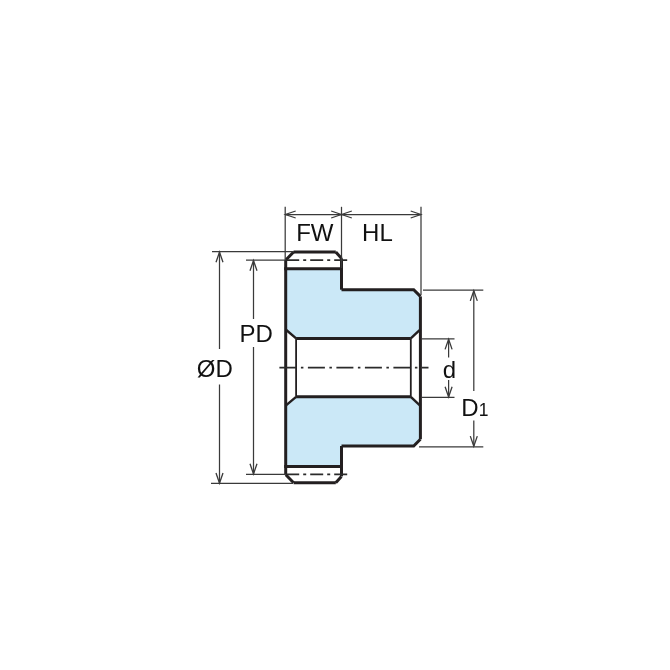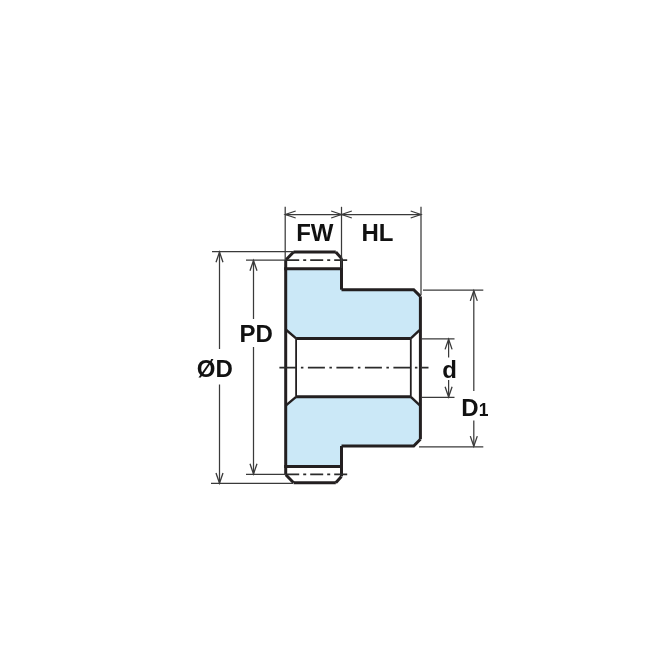--- a/index.html
+++ b/index.html
@@ -1,16 +1,16 @@
 <!DOCTYPE html>
 <html><head>
 <meta charset="utf-8">
 <style>
   html,body{margin:0;padding:0;background:#ffffff;}
-  .page{width:670px;height:670px;position:relative;background:#15803d;font-weight:bold;}
+  .page{width:670px;height:670px;position:relative;background:#15803d;}
   text{font-family:"Liberation Sans", sans-serif;fill:#111111;}
 </style>
 </head>
 <body>
 <div class="page">
 <svg width="670" height="670" viewBox="0 0 670 670" xmlns="http://www.w3.org/2000/svg">
 
   <rect x="0" y="0" width="670" height="670" fill="#ffffff"></rect>
 
   <g fill="none" stroke="#231f20" stroke-width="3" stroke-linejoin="miter">

